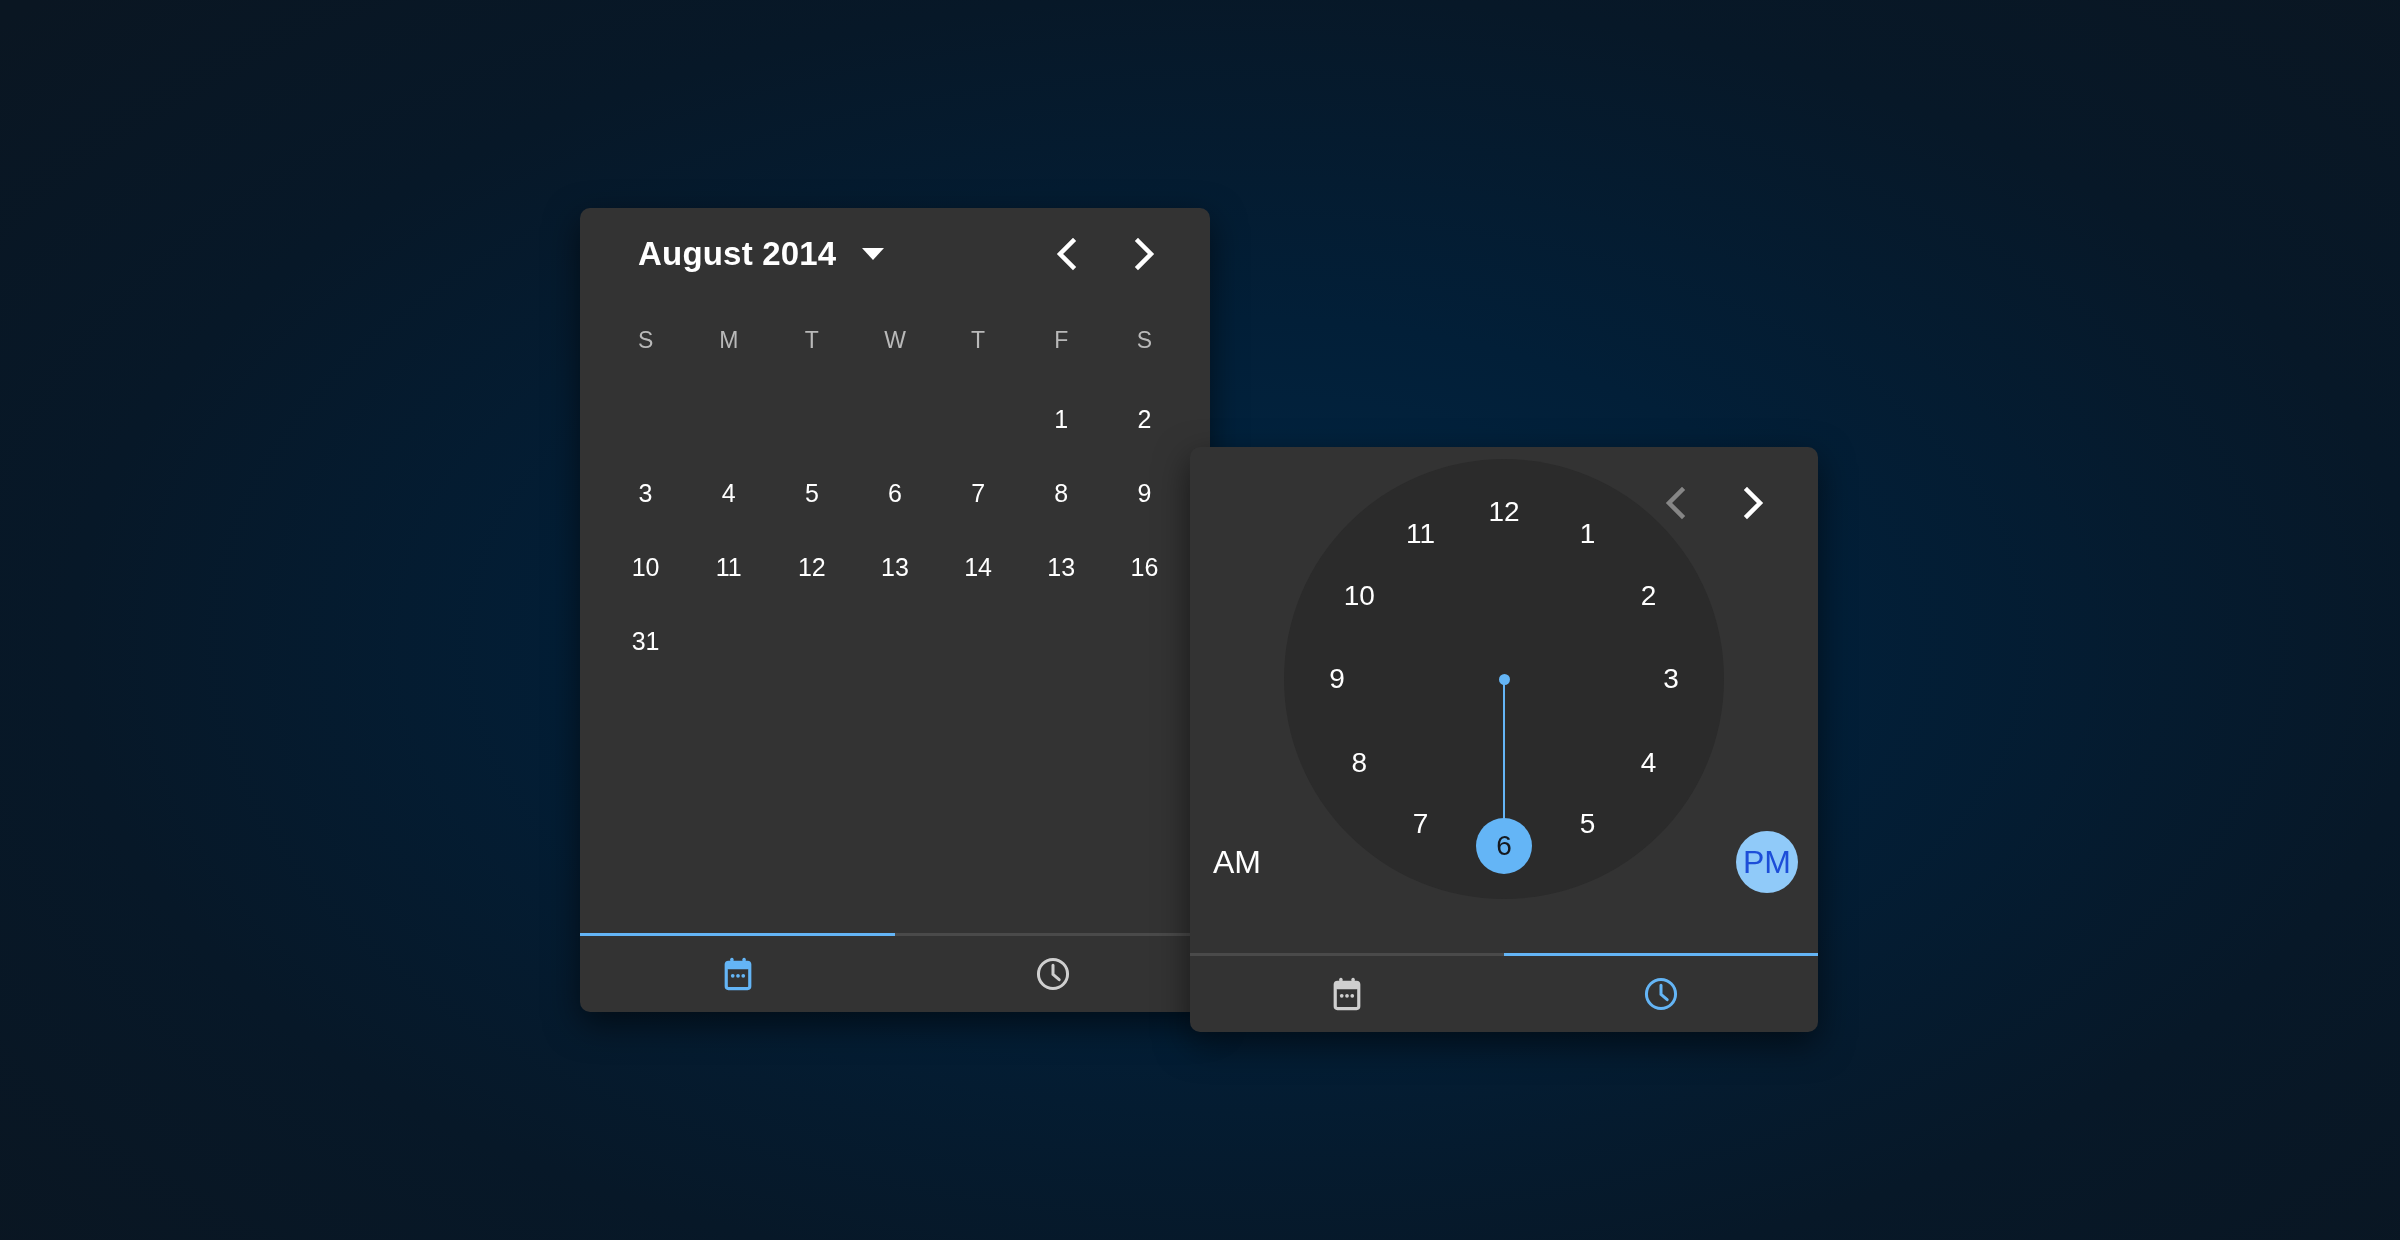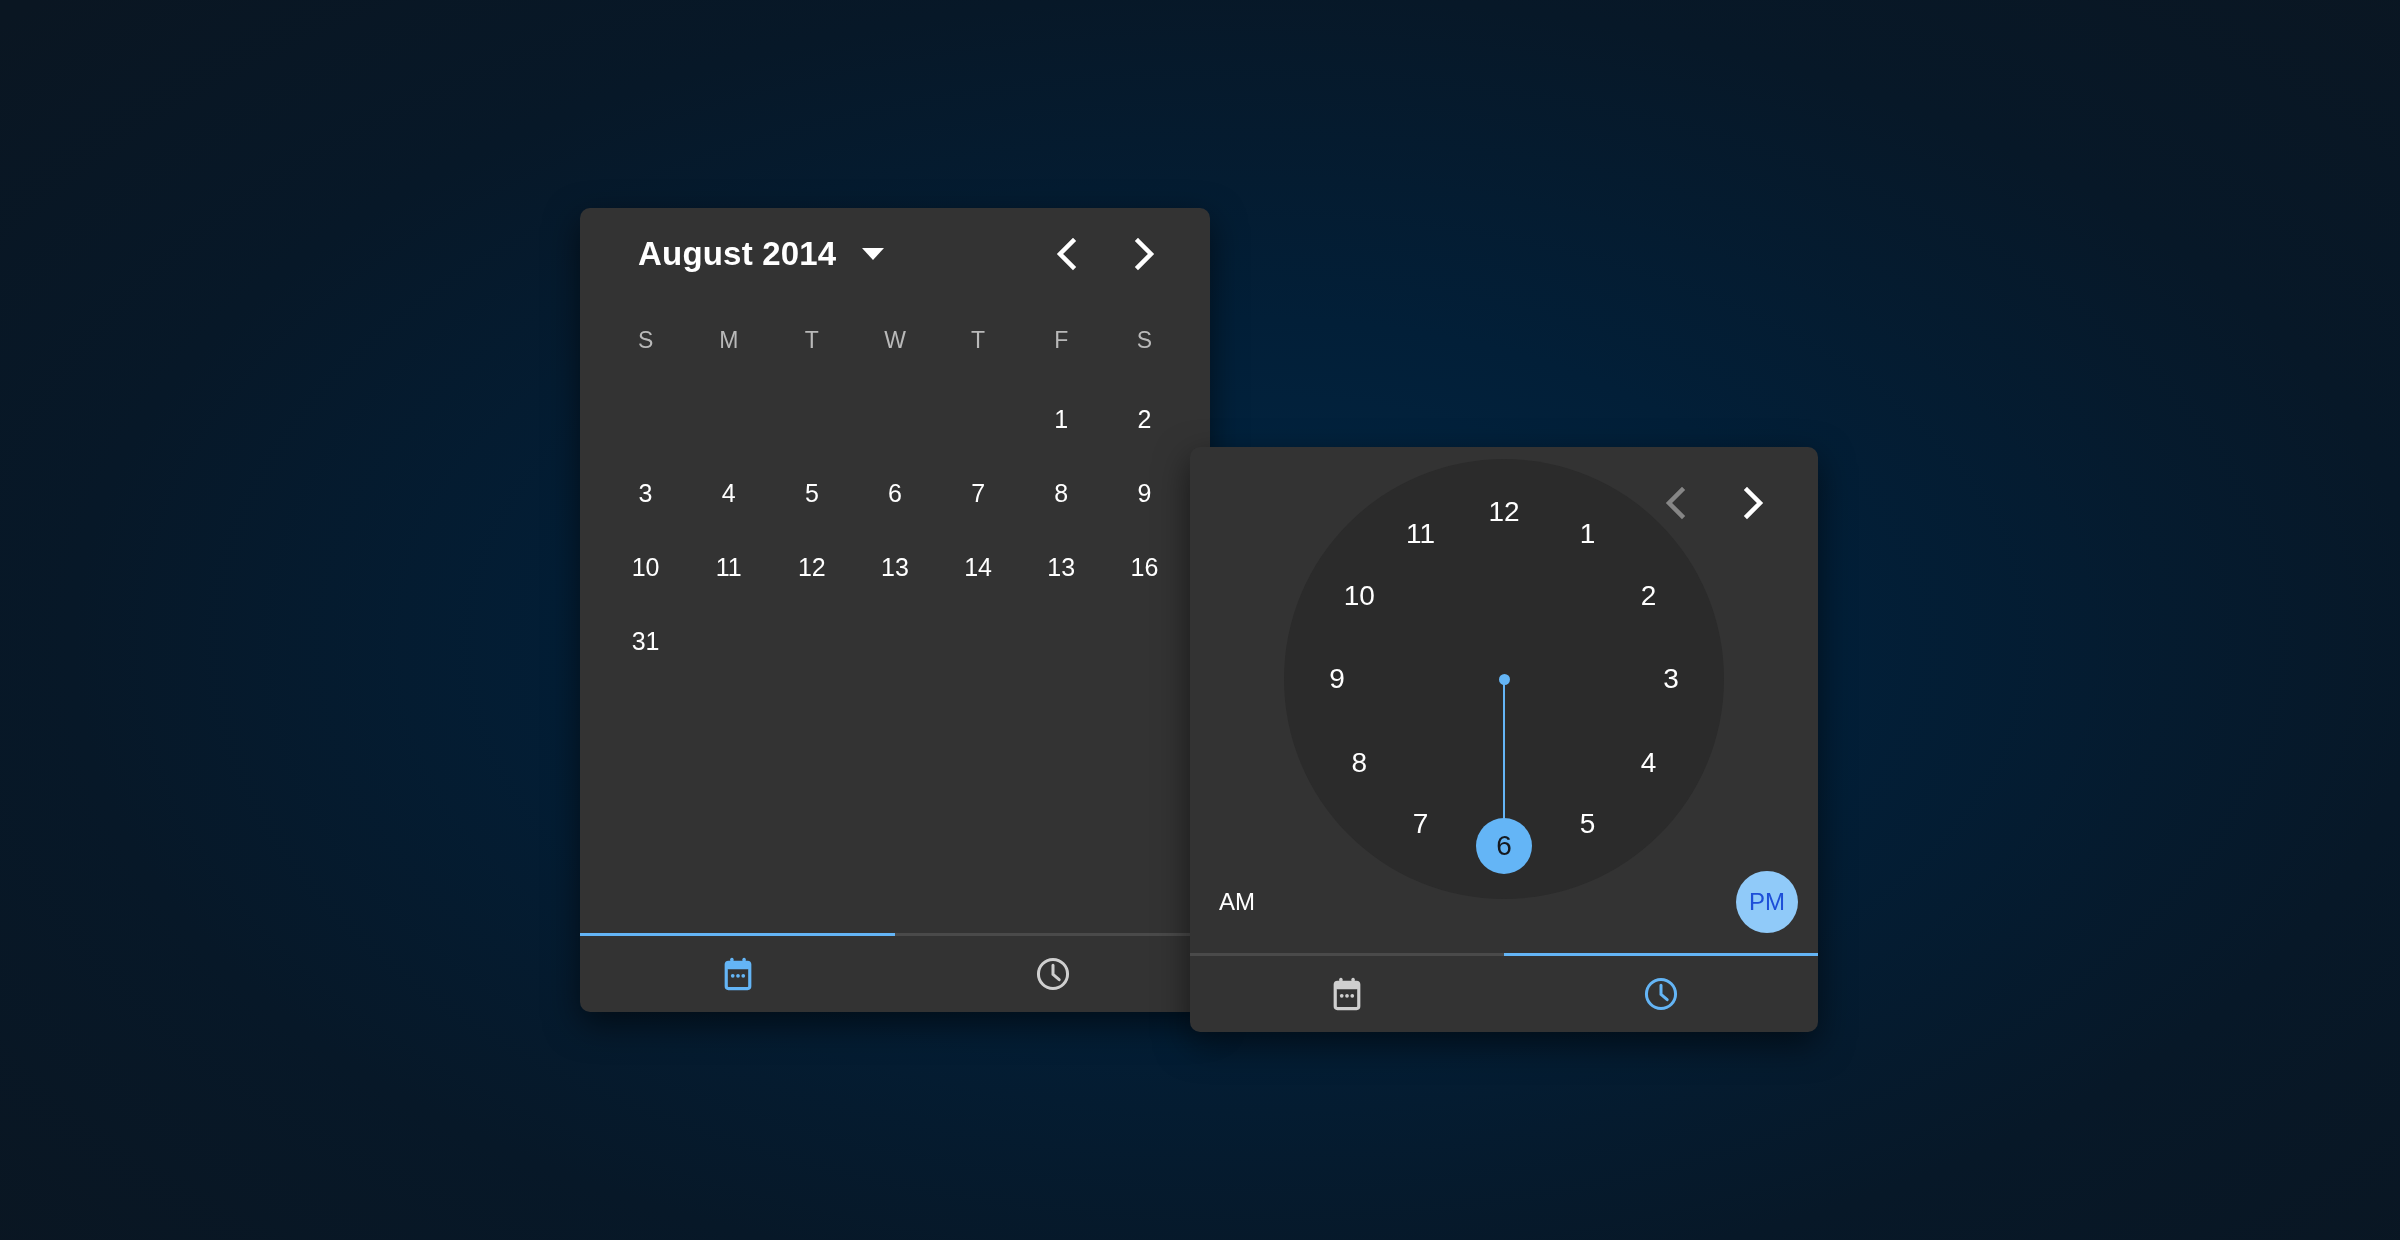--- a/index.html
+++ b/index.html
@@ -19,20 +19,21 @@
 
   
   .dialog {
     position: absolute;
     background: #333333;
     border-radius: 10px;
     box-shadow: 0 12px 34px rgba(0,0,0,0.55);
     overflow: hidden;
     display: flex;
     flex-direction: column;
+    gap: 40px;
   }
 
   
   #date-picker {
     left: 580px;
     top: 208px;
     width: 630px;
     height: 804px;
     z-index: 1;
   }
@@ -209,21 +210,21 @@
     z-index: 2;
   }
 
   .ampm {
     position: absolute;
     width: 58px; height: 58px;
     border-radius: 50%;
     display: flex;
     align-items: center;
     justify-content: center;
-    font-size: 24px;
+    font-size: 32px;
     color: #ffffff;
     cursor: pointer;
     z-index: 4;
   }
   .ampm.selected {
     background: #90caf9;
     color: #1d4ed8;
     width: 62px; height: 62px;
   }
   #ampm-am { left: 18px;  bottom: 22px; }

